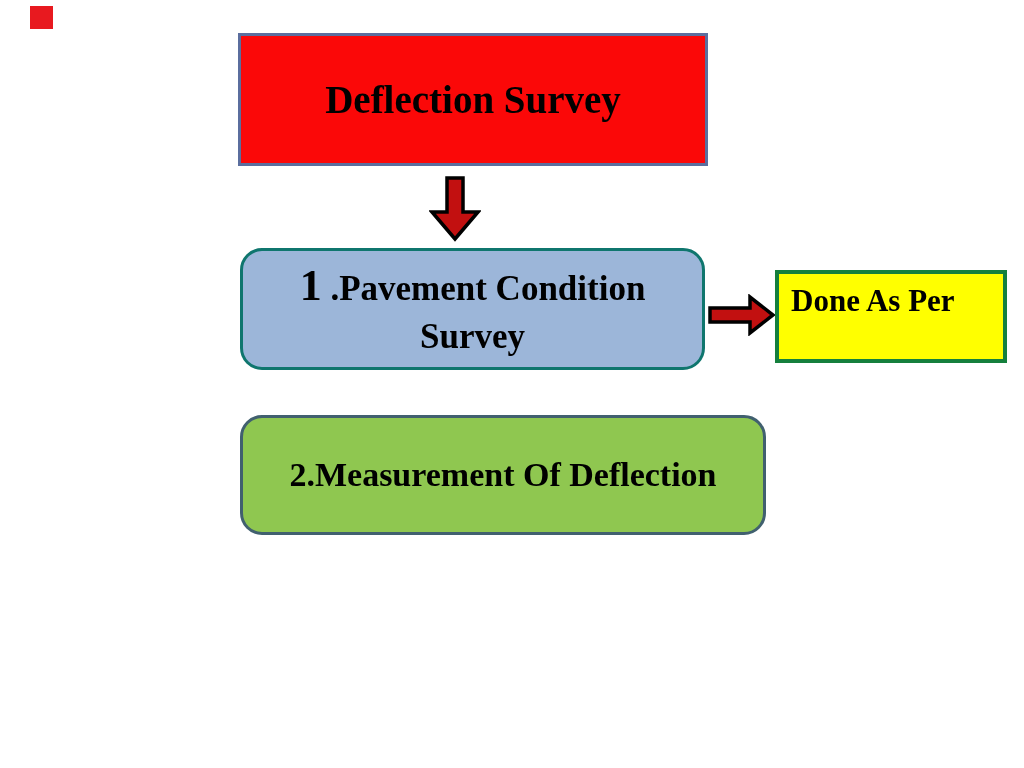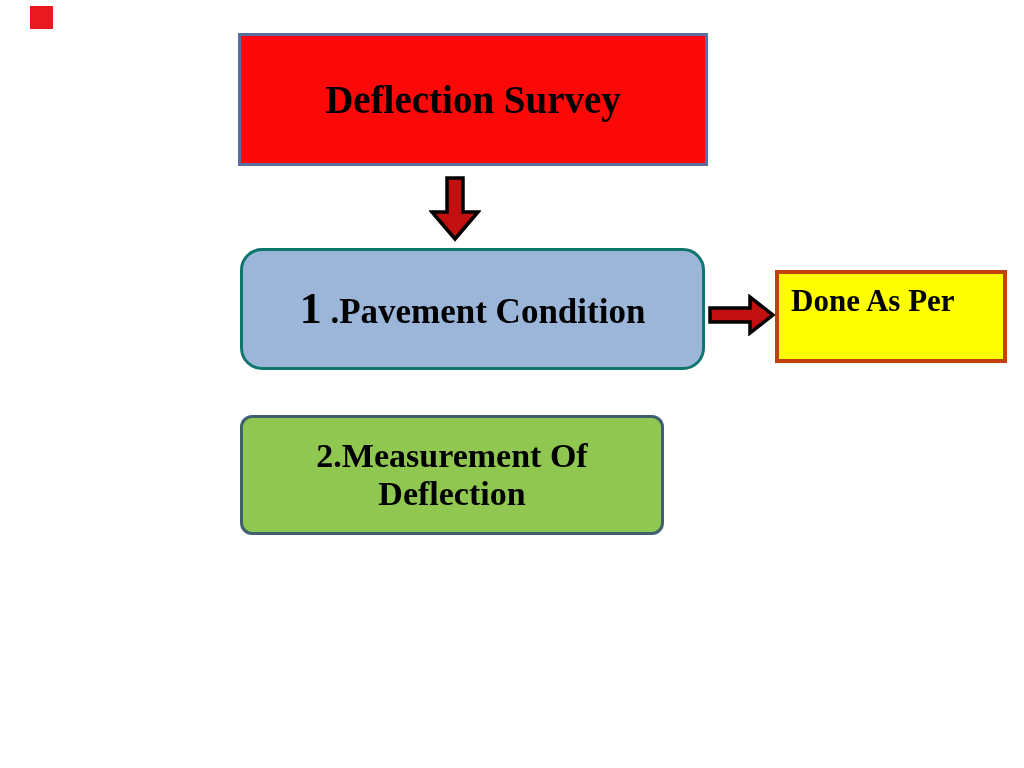--- a/index.html
+++ b/index.html
@@ -57,34 +57,34 @@
     border-radius: 22px;
     font-size: 35px;
     line-height: 1.28;
   }
   #step1-box .num {
     font-size: 44px;
   }
   #step2-box {
     left: 240px;
     top: 415px;
-    width: 424px;
+    width: 526px;
     height: 120px;
     background: #8fc750;
     border: 3px solid #41606f;
-    border-radius: 12px;
+    border-radius: 22px;
     font-size: 34px;
   }
   #irc-box {
     left: 775px;
     top: 270px;
     width: 232px;
     height: 93px;
     background: #ffff00;
-    border: 4px solid #c2410c;
+    border: 4px solid #15803d;
     font-size: 31px;
     line-height: 1.28;
     text-align: left;
     padding: 7px 4px 0 12px;
   }
   .arrow-svg {
     position: absolute;
   }
   #down-arrow {
     left: 429px;
@@ -107,20 +107,21 @@
   </div>
 
   <svg class="arrow-svg" id="down-arrow" width="52" height="66" viewBox="0 0 52 66">
     <path d="M18 2 H34 V36 H49 L26 63 L3 36 H18 Z" fill="#c21010" stroke="#000000" stroke-width="3.5" stroke-linejoin="miter"></path>
   </svg>
 
   <div class="box flex-center" id="step1-box">
     <div>
       <span class="num">1</span><span> .Pavement Condition</span>
     </div>
+    <div>Survey</div>
   </div>
 
   <svg class="arrow-svg" id="right-arrow" width="68" height="42" viewBox="0 0 68 42">
     <path d="M2 14 H42 V3 L65 21 L42 39 V28 H2 Z" fill="#c21010" stroke="#000000" stroke-width="3.5" stroke-linejoin="miter"></path>
   </svg>
 
   <div class="box" id="irc-box">
     <div>Done As Per</div>
   </div>
 

